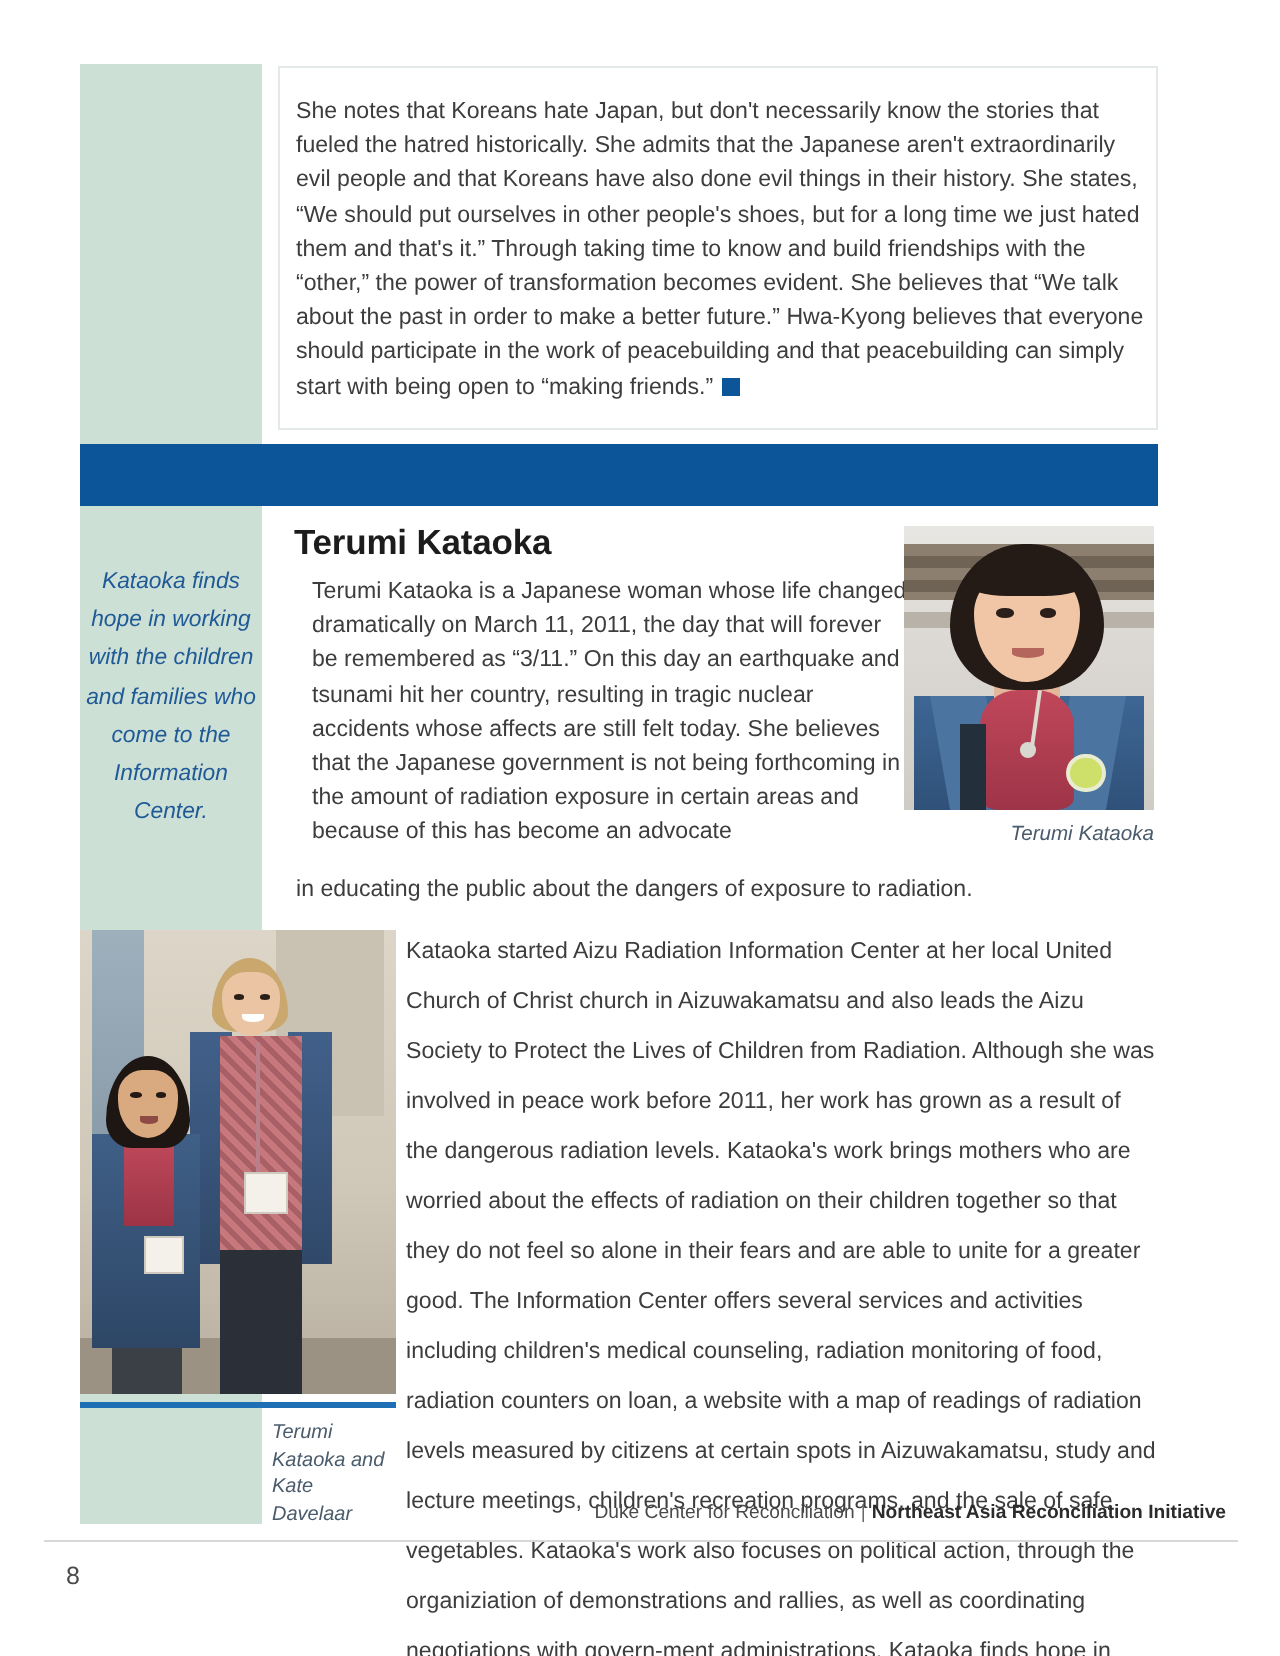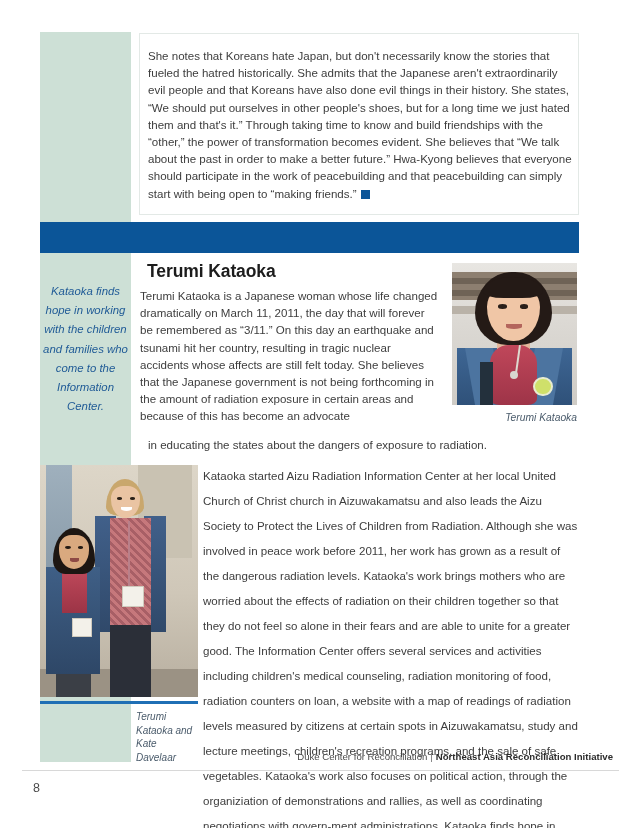--- a/index.html
+++ b/index.html
@@ -72,21 +72,21 @@
     left:147px; top:261px;
     font-size:17.5px;
     font-weight:bold;
     color:#1c1c1c;
     letter-spacing:-0.1px;
   }
 
   
   .para-a {
     position:absolute;
-    left:140px; top:288px;
+    left:156px; top:288px;
     width:300px;
     font-size:11.55px;
     line-height:17.2px;
     color:#3d3d3d;
   }
   .para-a-tail {
     position:absolute;
     left:148px; top:437px;
     width:430px;
     font-size:11.55px;
@@ -266,21 +266,21 @@
   <div class="content-box"></div>
   <div class="intro-para"><span>She notes that Koreans hate Japan, but don't necessarily know the stories that fueled the hatred historically. She admits that the Japanese aren't extraordinarily evil people and that Koreans have also done evil things in their history. She states, “We should put ourselves in other people's shoes, but for a long time we just hated them and that's it.” Through taking time to know and build friendships with the “other,” the power of transformation becomes evident. She believes that “We talk about the past in order to make a better future.” Hwa-Kyong believes that everyone should participate in the work of peacebuilding and that peacebuilding can simply start with being open to “making friends.”</span><span class="endmark"></span></div>
 
   <div class="banner"></div>
 
   <div class="pullquote">Kataoka finds hope in working with the children and families who come to the Information Center.</div>
 
   <div class="article-title">Terumi Kataoka</div>
 
   <div class="para-a">Terumi Kataoka is a Japanese woman whose life changed dramatically on March 11, 2011, the day that will forever be remembered as “3/11.” On this day an earthquake and tsunami hit her country, resulting in tragic nuclear accidents whose affects are still felt today. She believes that the Japanese government is not being forthcoming in the amount of radiation exposure in certain areas and because of this has become an advocate</div>
-  <div class="para-a-tail">in educating the states about the dangers of exposure to radiation.</div>
+  <div class="para-a-tail">in educating the public about the dangers of exposure to radiation.</div>
 
   <div class="para-b"><span>Kataoka started Aizu Radiation Information Center at her local United Church of Christ church in Aizuwakamatsu and also leads the Aizu Society to Protect the Lives of Children from Radiation. Although she was involved in peace work before 2011, her work has grown as a result of the dangerous radiation levels. Kataoka's work brings mothers who are worried about the effects of radiation on their children together so that they do not feel so alone in their fears and are able to unite for a greater good. The Information Center offers several services and activities including children's medical counseling, radiation monitoring of food, radiation counters on loan, a website with a map of readings of radiation levels measured by citizens at certain spots in Aizuwakamatsu, study and lecture meetings, children's recreation programs, and the sale of safe vegetables. Kataoka's work also focuses on political action, through the organiziation of demonstrations and rallies, as well as coordinating negotiations with govern-ment administrations. Kataoka finds hope in working with the children and families who come to the Information Center.</span><span class="endmark"></span></div>
 
   <div class="photo-portrait">
     <div class="ph pp-wall"></div>
     <div class="ph pp-blind"></div>
     <div class="ph pp-blind2"></div>
     <div class="ph pp-jacket"></div>
     <div class="ph pp-lapL"></div>
     <div class="ph pp-lapR"></div>

